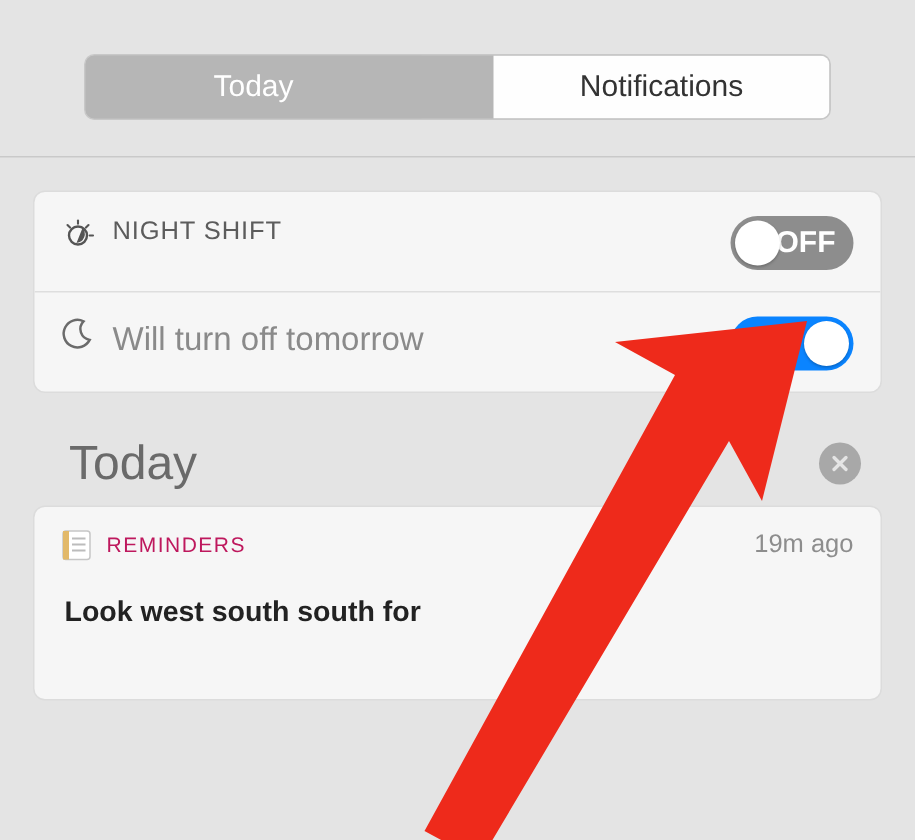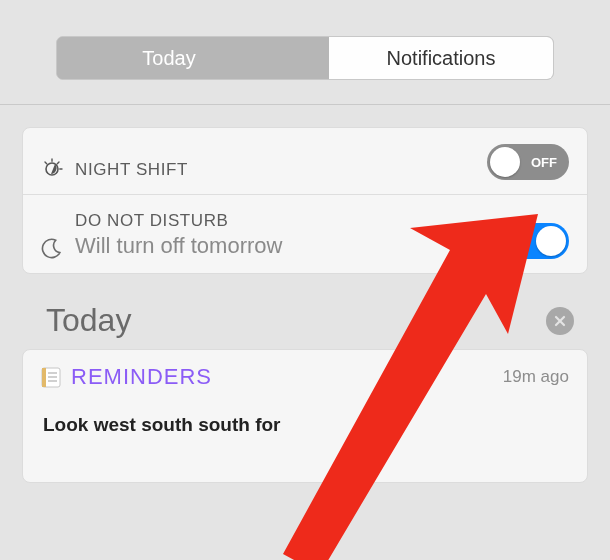--- a/index.html
+++ b/index.html
@@ -38,21 +38,21 @@
 
   .card {
     margin: 22px 22px 0 22px;
     background: #f6f6f6;
     border: 1px solid #dcdcdc;
     border-radius: 8px;
     overflow: hidden;
   }
   .row {
     display: flex;
-    align-items: flex-end;
+    align-items: flex-start;
     padding: 16px 18px 14px 18px;
   }
   .row + .row { border-top: 1px solid #dedede; }
   .row .icon { width: 34px; flex: 0 0 34px; color: #555; display:flex; align-items:center; }
   .row .texts { flex: 1; }
   .row .title {
     font-size: 17px;
     font-weight: 400;
     letter-spacing: 0.6px;
     color: #5c5c5c;
@@ -64,21 +64,21 @@
   }
 
   .switch {
     position: relative;
     width: 82px;
     height: 36px;
     border-radius: 18px;
     cursor: pointer;
     display: flex;
     align-items: center;
-    font-size: 13px;
+    font-size: 20px;
     font-weight: 600;
     color: #fff;
   }
   .switch.off { background: #8d8d8d; justify-content: flex-end; padding-right: 12px; }
   .switch.on  { background: #0a84ff; justify-content: flex-start; padding-left: 12px; }
   .switch .knob {
     position: absolute;
     width: 30px; height: 30px;
     background: #fff;
     border-radius: 50%;
@@ -119,23 +119,23 @@
     border-radius: 8px;
     padding: 14px 18px 46px 18px;
   }
   .reminders .header {
     display: flex;
     align-items: center;
   }
   .reminders .header .icon { width: 30px; flex:0 0 30px; }
   .reminders .header .title {
     flex: 1;
-    font-size: 22px;
+    font-size: 14px;
     letter-spacing: 1px;
-    color: #8b5cf6;
+    color: #be185d;
   }
   .reminders .header .time {
     font-size: 17px;
     color: #8d8d8d;
   }
   .reminders .item {
     margin-top: 24px;
     font-size: 19px;
     font-weight: 600;
     color: #222;
@@ -191,21 +191,20 @@
     </div>
   </div>
 
   <div class="row">
     <span class="icon">
       <svg width="22" height="22" viewBox="0 0 24 24">
         <path d="M16 3.5 A10 10 0 1 0 20.5 17 A8 8 0 0 1 16 3.5 Z" fill="none" stroke="#6b6b6b" stroke-width="1.8"></path>
       </svg>
     </span>
     <div class="texts">
-      <div class="title">DO NOT DISTURB</div>
       <div class="subtitle">Will turn off tomorrow</div>
     </div>
     <div class="switch on">
       <span>ON</span>
       <div class="knob"></div>
     </div>
   </div>
 </div>
 
 <div class="section-header">

